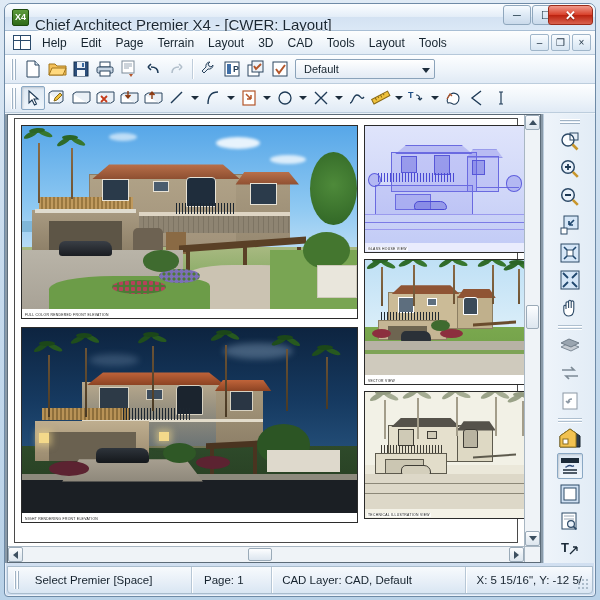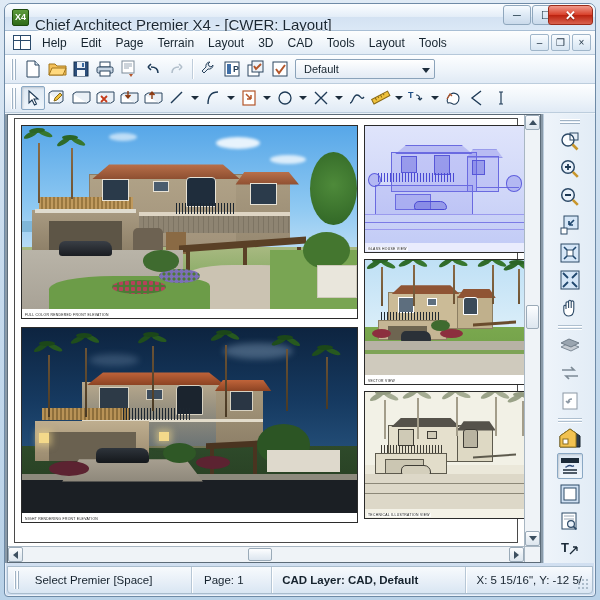--- a/index.html
+++ b/index.html
@@ -964,18 +964,18 @@
           <path d="M11 16l7-7M18 9h-4M18 9v4" stroke="#1b2a38" stroke-width="1.3" fill="none"></path>
         </svg>
       </div>
     </div>
   </div>
 
   <div id="statusbar">
     <div class="sb-grip2"></div>
     <div class="sb-cell" style="width:172px;">Select Premier [Space]</div>
     <div class="sb-cell" style="width:82px;padding-left:12px;">Page: 1</div>
-    <div class="sb-cell" style="width:200px;font-weight:bold;">CAD Layer: CAD,  Default</div>
+    <div class="sb-cell" style="width:200px;">CAD Layer: CAD,  Default</div>
     <div class="sb-cell last">X: 5 15/16", Y: -12 5/</div>
     <div id="resize-grip"></div>
   </div>
 
 </div>
 
 </body></html>

